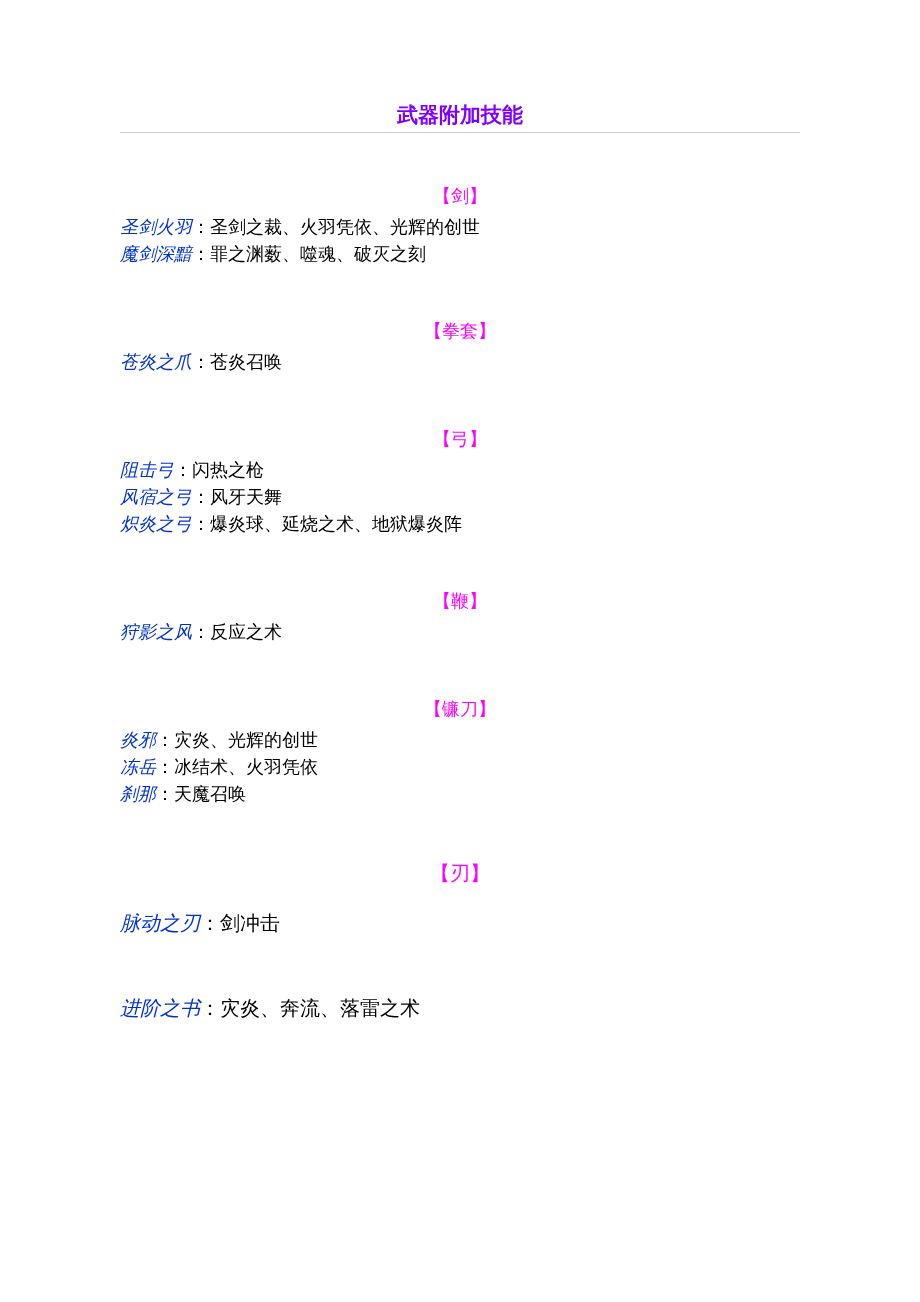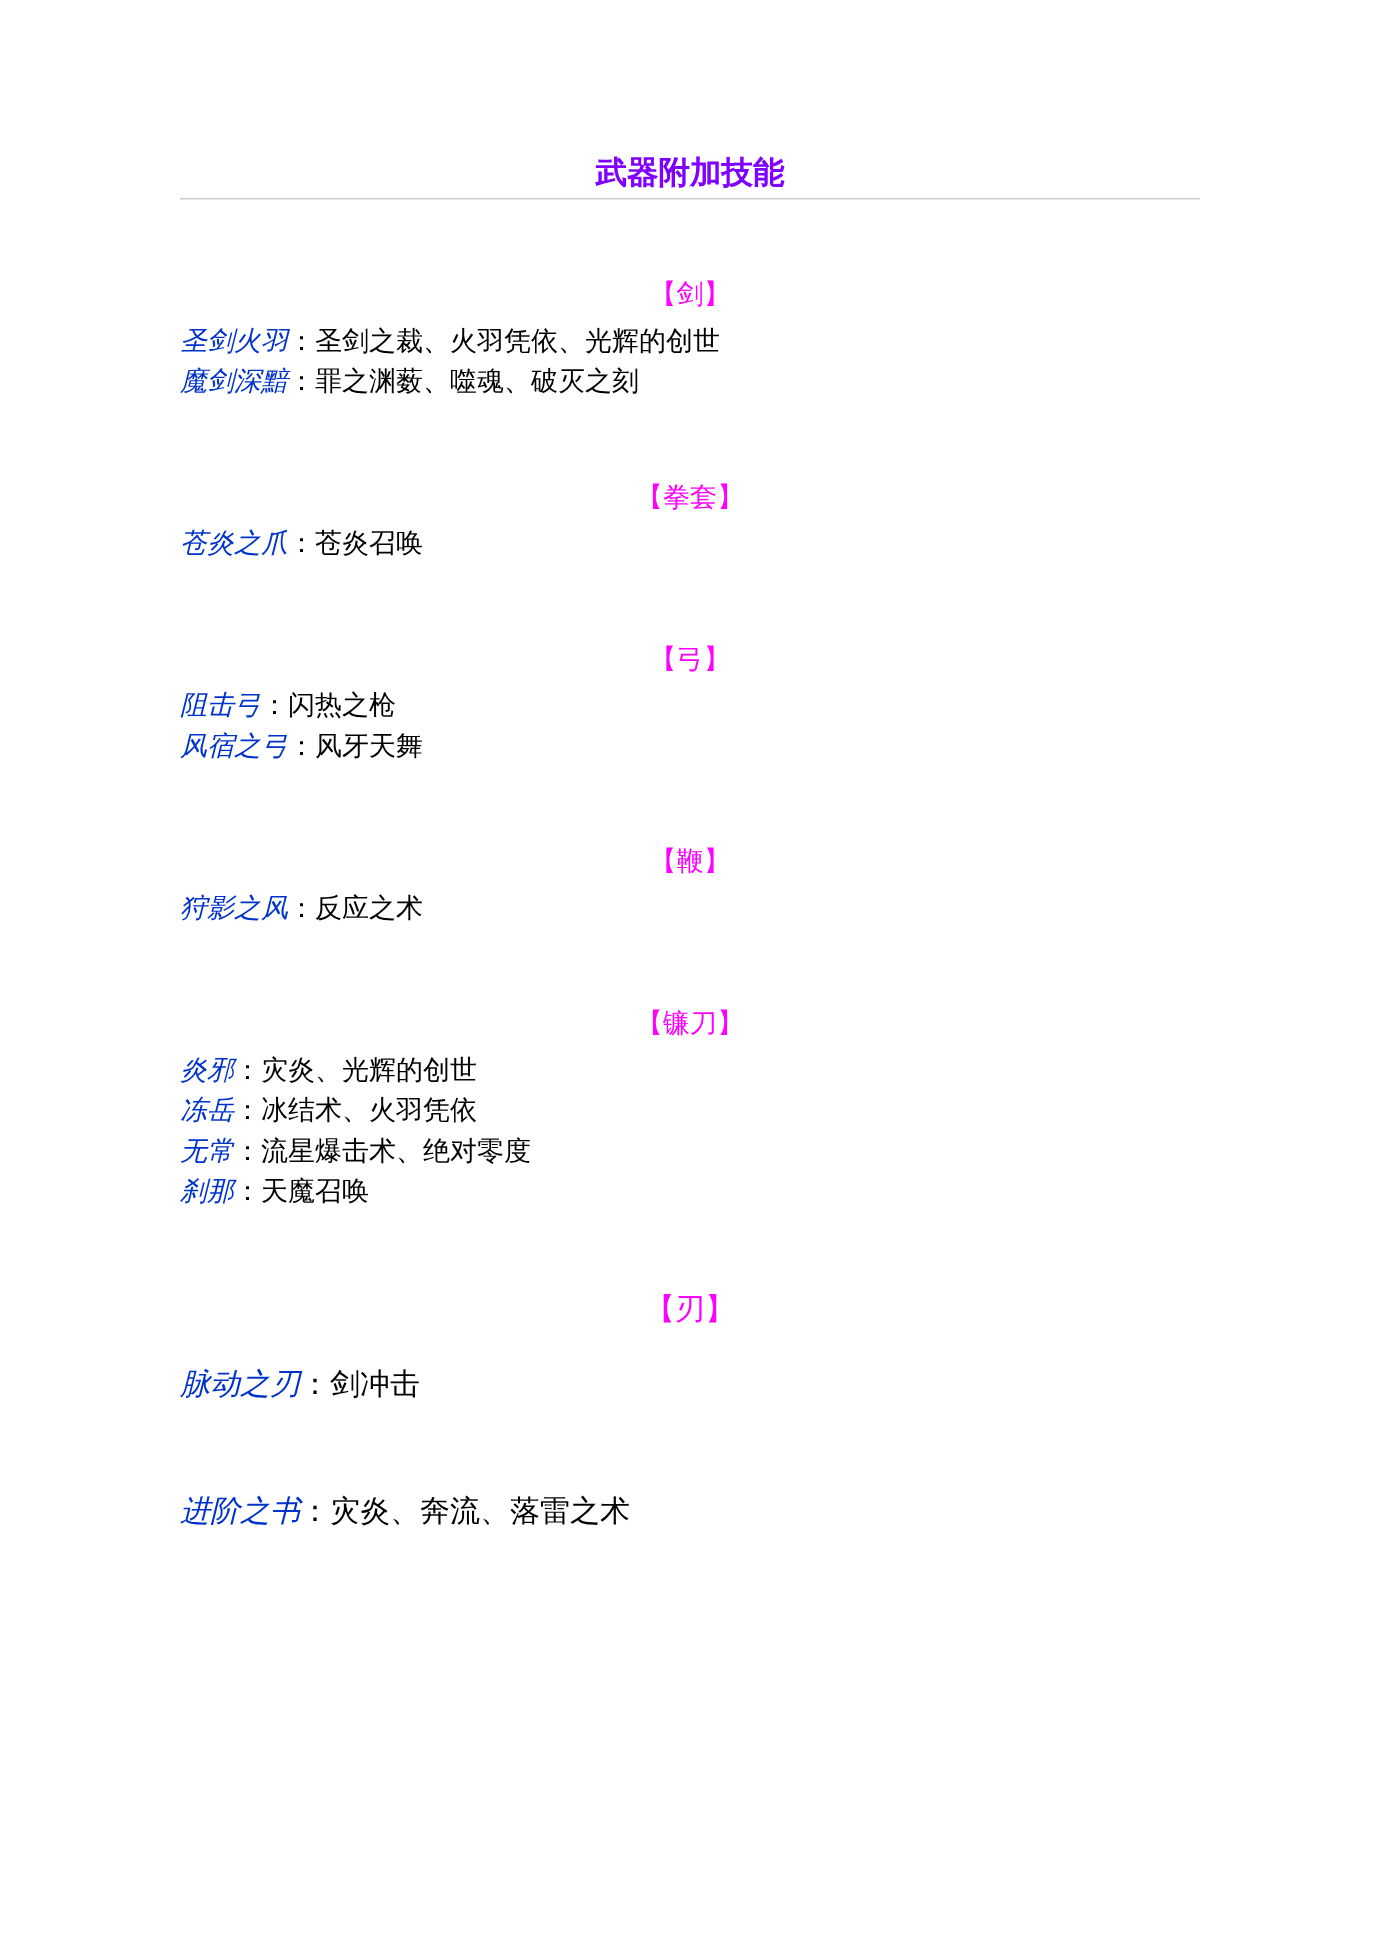--- a/index.html
+++ b/index.html
@@ -70,28 +70,28 @@
     <div class="section-header">【剑】</div>
     <div class="entry"><span class="weapon-name">圣剑火羽</span><span class="skills">：</span><span class="skills">圣剑之裁、火羽凭依、光辉的创世</span></div>
     <div class="entry"><span class="weapon-name">魔剑深黯</span><span class="skills">：</span><span class="skills">罪之渊薮、噬魂、破灭之刻</span></div>
     <div class="section-gap"></div>
     <div class="section-header">【拳套】</div>
     <div class="entry"><span class="weapon-name">苍炎之爪</span><span class="skills">：</span><span class="skills">苍炎召唤</span></div>
     <div class="section-gap"></div>
     <div class="section-header">【弓】</div>
     <div class="entry"><span class="weapon-name">阻击弓</span><span class="skills">：</span><span class="skills">闪热之枪</span></div>
     <div class="entry"><span class="weapon-name">风宿之弓</span><span class="skills">：</span><span class="skills">风牙天舞</span></div>
+    <div class="entry"><span class="weapon-name">炽炎之弓</span><span class="skills">：</span><span class="skills">爆炎球、延烧之术、地狱爆炎阵</span></div>
     <div class="section-gap"></div>
     <div class="section-header">【鞭】</div>
     <div class="entry"><span class="weapon-name">狩影之风</span><span class="skills">：</span><span class="skills">反应之术</span></div>
     <div class="section-gap"></div>
     <div class="section-header">【镰刀】</div>
     <div class="entry"><span class="weapon-name">炎邪</span><span class="skills">：</span><span class="skills">灾炎、光辉的创世</span></div>
     <div class="entry"><span class="weapon-name">冻岳</span><span class="skills">：</span><span class="skills">冰结术、火羽凭依</span></div>
-    <div class="entry"><span class="weapon-name">无常</span><span class="skills">：</span><span class="skills">流星爆击术、绝对零度</span></div>
     <div class="entry"><span class="weapon-name">刹那</span><span class="skills">：</span><span class="skills">天魔召唤</span></div>
     <div class="section-gap"></div>
     <div class="section-header-alt">【刃】</div>
     <div class="entry-alt"><span class="weapon-name">脉动之刃</span><span class="skills">：</span><span class="skills">剑冲击</span></div>
     <div class="section-gap-large"></div>
     <div class="entry-alt"><span class="weapon-name">进阶之书</span><span class="skills">：</span><span class="skills">灾炎、奔流、落雷之术</span></div>
     <div class="section-gap-large"></div>
   </div>
 
 </body></html>

